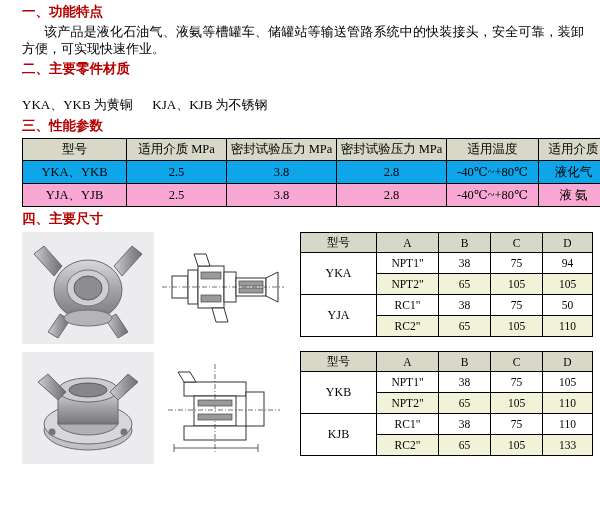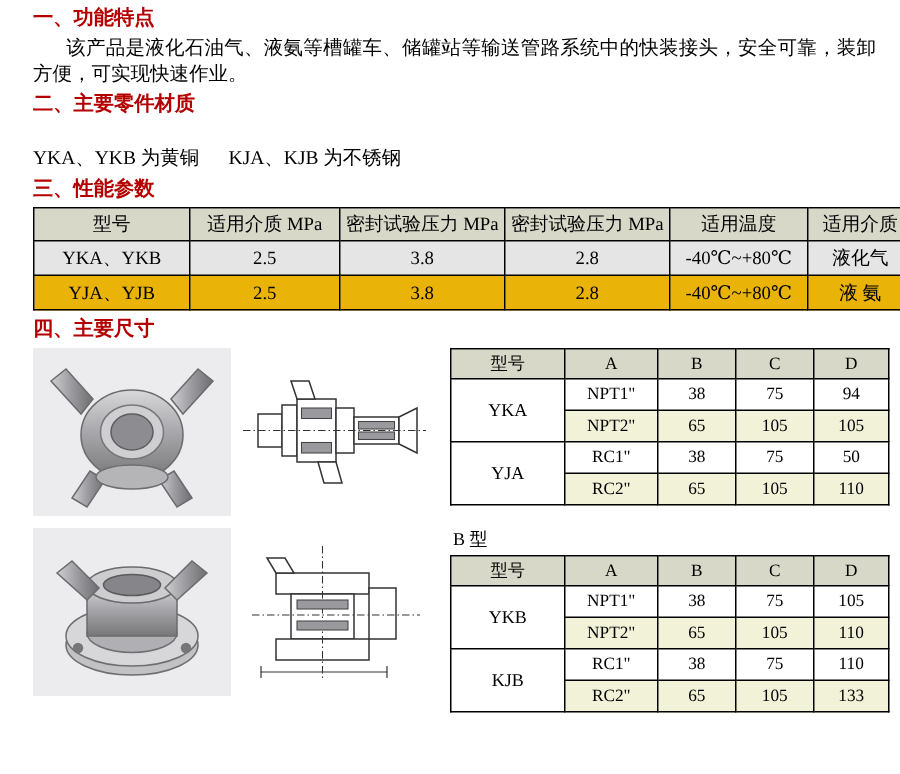--- a/index.html
+++ b/index.html
@@ -69,24 +69,24 @@
     font-size: 12.5px;
     height: 22px;
     padding: 0;
     font-weight: normal;
   }
   .perf-table thead td {
     background: #d8d8c8;
     height: 21px;
   }
   .perf-table tbody tr:nth-child(1) td {
-    background: #e5e5e5;
+    background: #0ea5e9;
   }
   .perf-table tbody tr:nth-child(2) td {
-    background: #eab308;
+    background: #f9a8d4;
   }
 
   
   .dims-wrap {
     margin-top: 4px;
     position: relative;
     height: 240px;
   }
   .img-col {
     position: absolute;
@@ -350,21 +350,20 @@
           <tr class="even">
             <td>RC2"</td>
             <td>65</td>
             <td>105</td>
             <td>110</td>
           </tr>
         </tbody>
       </table>
 
       <div class="b-block">
-        <div class="tab-label">B 型</div>
         <table class="dim-table">
           <colgroup>
             <col style="width:76px">
             <col style="width:62px">
             <col style="width:52px">
             <col style="width:52px">
             <col style="width:50px">
           </colgroup>
           <thead>
             <tr>

